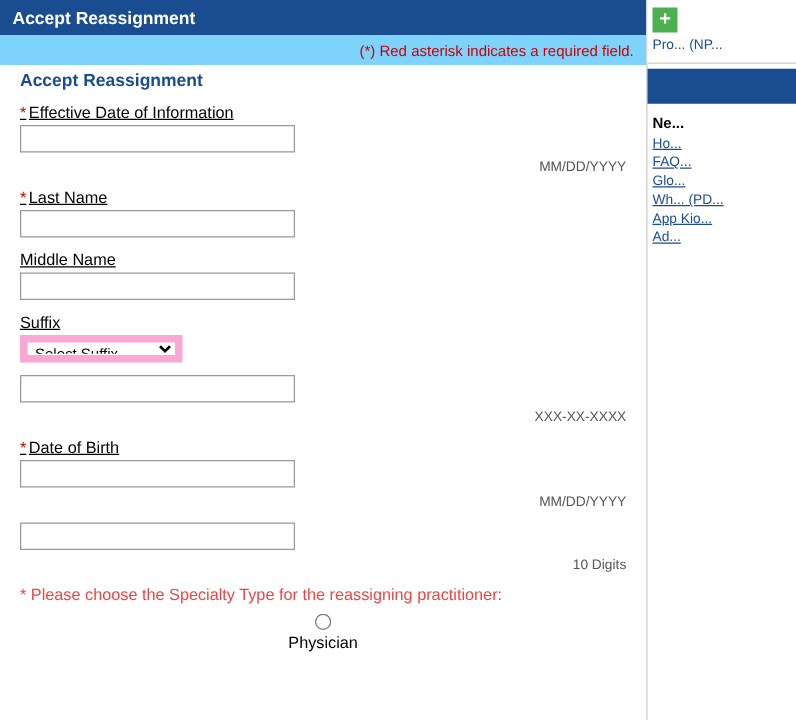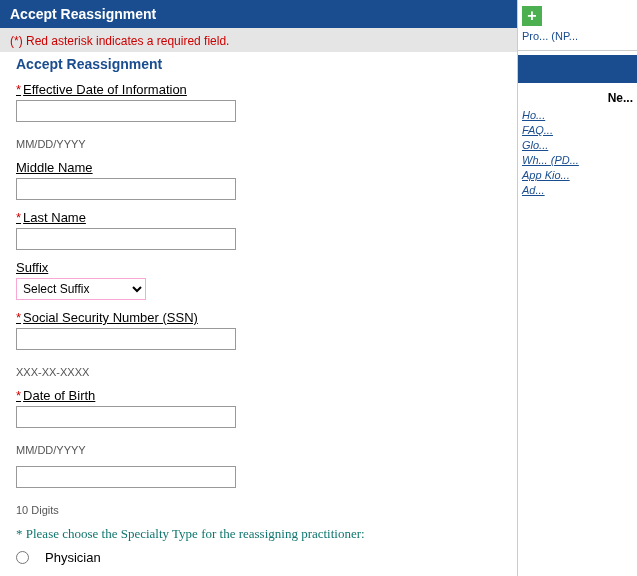--- a/index.html
+++ b/index.html
@@ -28,23 +28,23 @@
       color: #fff;
       padding: 6px 10px;
       font-size: 14px;
       font-weight: bold;
     }
 
     
     .required-notice {
       color: #cc0000;
       font-size: 12px;
-      text-align: left;
+      text-align: right;
       padding: 6px 10px 4px 10px;
-      background: #e5e5e5;
+      background: #7dd3fc;
     }
 
     
     .form-container {
       padding: 4px 16px 10px 16px;
       background: #fff;
       overflow-y: auto;
       flex: 1;
     }
 
@@ -78,58 +78,59 @@
       height: 22px;
       border: 1px solid #999;
       padding: 2px 4px;
       font-size: 12px;
       background: #fff;
     }
 
     .field-hint {
       font-size: 11px;
       color: #555;
-      margin-top: 16px;
+      margin-top: 6px;
+      text-align: right;
     }
 
     .suffix-select {
       width: 130px;
       height: 22px;
-      border: 1px solid #f9a8d4;
+      border: 6px solid #f9a8d4;
       font-size: 12px;
       background: #fff;
       padding: 1px 2px;
     }
 
     .radio-group {
       margin-top: 4px;
     }
 
     .radio-item {
       display: flex;
       align-items: center;
       margin-bottom: 8px;
-      gap: 16px;
+      gap: 2px;
+      flex-direction: column;
     }
 
     .radio-item input[type="radio"] {
       margin: 0;
       cursor: pointer;
     }
 
     .radio-label {
       font-size: 13px;
       color: #000;
     }
 
     .specialty-question {
       font-size: 13px;
-      color: #0f766e;
+      color: #ef4444;
       margin-bottom: 8px;
-      font-family: Liberation Serif, serif;
     }
 
     
     .right-sidebar {
       width: 120px;
       display: flex;
       flex-direction: column;
       border-left: 1px solid #ccc;
     }
 
@@ -171,32 +172,30 @@
 
     .sidebar-news {
       padding: 4px;
     }
 
     .sidebar-news-title {
       font-size: 12px;
       font-weight: bold;
       color: #000;
       margin-bottom: 4px;
-      text-align: right;
     }
 
     .sidebar-news-link {
       display: block;
       font-size: 11px;
       color: #1a4d8f;
       text-decoration: underline;
       margin-bottom: 3px;
       cursor: pointer;
       word-break: break-word;
-      font-style: italic;
     }
   </style>
 </head>
 <body>
 
 <div class="main-content">
 
   <div class="page-header">
     <span>Accept Reassignment</span>
   </div>
@@ -212,50 +211,47 @@
     <div class="field-group">
       <label class="field-label">
         <span class="required-star">*</span><span>Effective Date of Information</span>
       </label>
       <input class="field-input" type="text" style="">
       <div class="field-hint">MM/DD/YYYY</div>
     </div>
 
 
     <div class="field-group">
-      <label class="field-label">Middle Name</label>
-      <input class="field-input" type="text" style="">
-    </div>
-
-    <div class="field-group">
       <label class="field-label">
         <span class="required-star">*</span><span>Last Name</span>
       </label>
+      <input class="field-input" type="text" style="">
+    </div>
+
+    <div class="field-group">
+      <label class="field-label">Middle Name</label>
       <input class="field-input" type="text" style="">
     </div>
 
     <div class="field-group">
       <label class="field-label">Suffix</label>
       <select class="suffix-select">
         <option>Select Suffix</option>
         <option>Jr.</option>
         <option>Sr.</option>
         <option>II</option>
         <option>III</option>
         <option>IV</option>
         <option>MD</option>
         <option>DO</option>
         <option>PhD</option>
       </select>
     </div>
 
     <div class="field-group">
-      <label class="field-label">
-        <span class="required-star">*</span><span>Social Security Number (SSN)</span>
-      </label>
       <input class="field-input" type="text" style="">
       <div class="field-hint">XXX-XX-XXXX</div>
     </div>
 
     <div class="field-group">
       <label class="field-label">
         <span class="required-star">*</span><span>Date of Birth</span>
       </label>
       <input class="field-input" type="text" style="">
       <div class="field-hint">MM/DD/YYYY</div>

